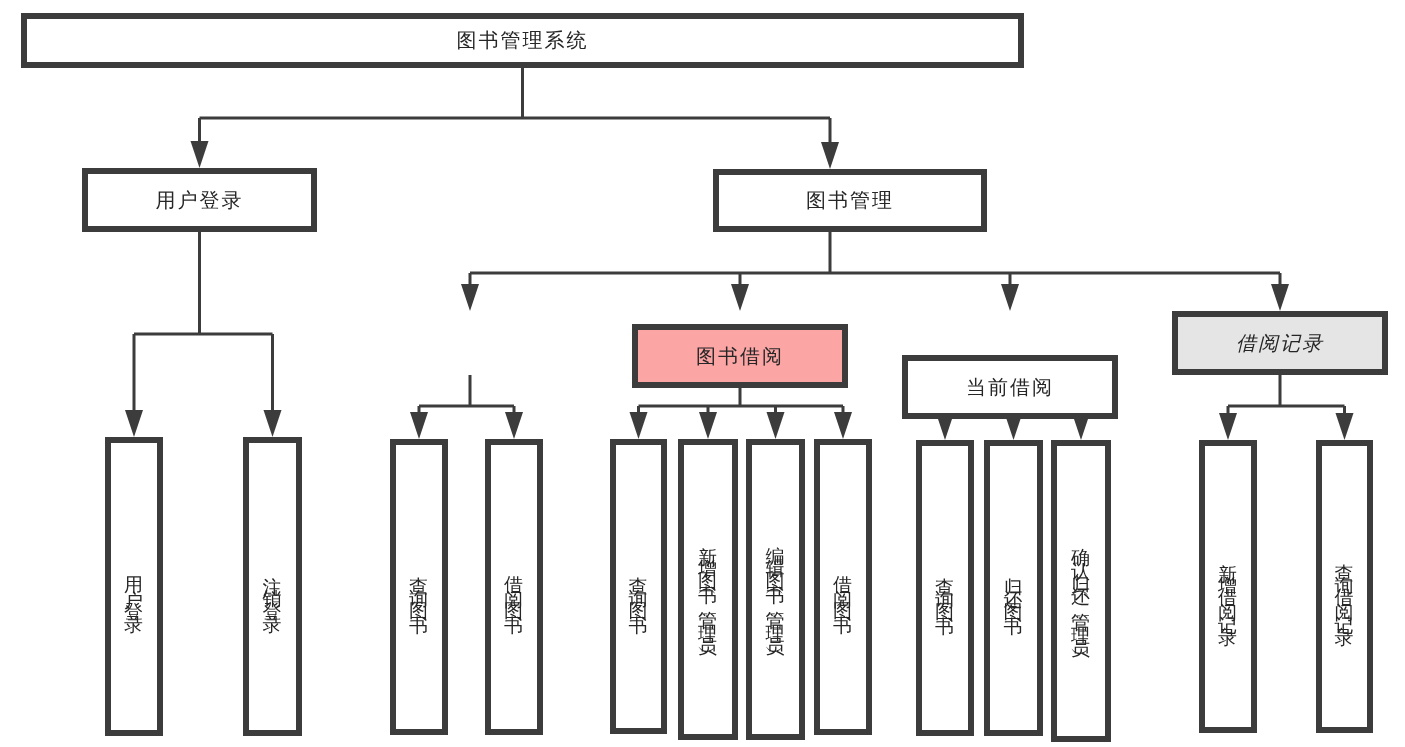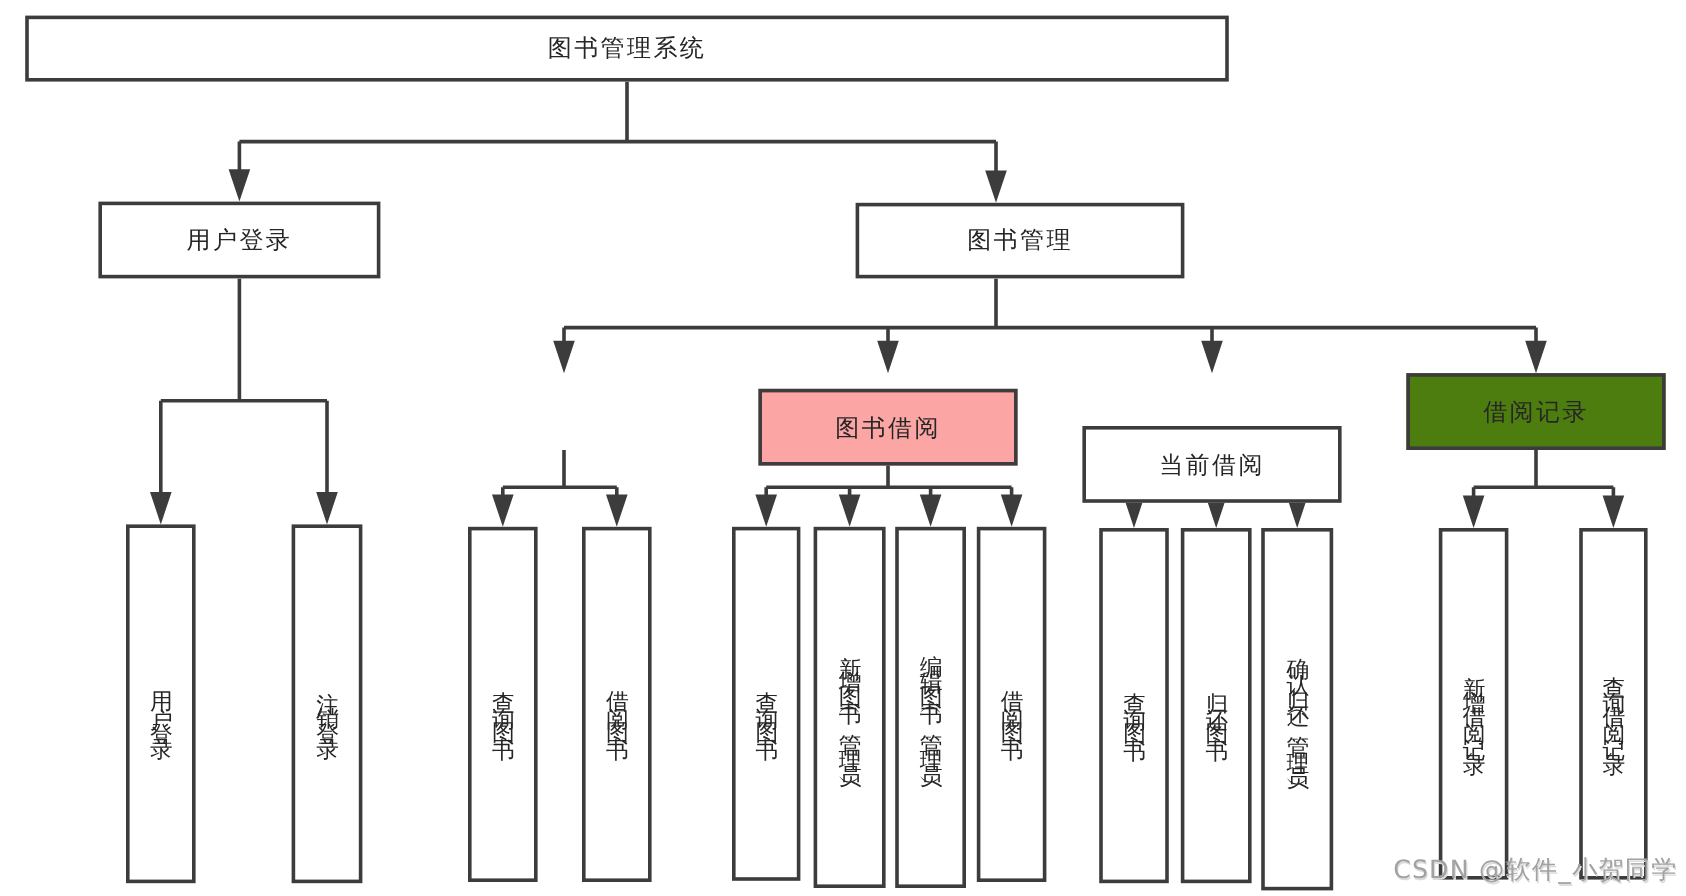--- a/index.html
+++ b/index.html
@@ -14,21 +14,21 @@
   #connectors {
     position: absolute;
     left: 0; top: 0;
     width: 1405px; height: 747px;
     z-index: 1;
   }
   .box {
     position: absolute;
     box-sizing: border-box;
     background: #ffffff;
-    border: 3px solid #22c55e;
+    border: 6px solid #22c55e;
     display: flex;
     align-items: center;
     justify-content: center;
     color: #262626;
     z-index: 2;
   }
   .hbox span {
     font-size: 20px;
     letter-spacing: 2px;
     white-space: nowrap;
@@ -71,37 +71,36 @@
       <polygon points="699,412 717,412 708,439" fill="#3c3c3c"></polygon>
       <polygon points="766.5,412 784.5,412 775.5,439" fill="#3c3c3c"></polygon>
       <polygon points="834,412 852,412 843,439" fill="#3c3c3c"></polygon>
       <polygon points="936,413 954,413 945,440" fill="#3c3c3c"></polygon>
       <polygon points="1004.5,413 1022.5,413 1013.5,440" fill="#3c3c3c"></polygon>
       <polygon points="1072,413 1090,413 1081,440" fill="#3c3c3c"></polygon>
       <polygon points="1219,413 1237,413 1228,440" fill="#3c3c3c"></polygon>
       <polygon points="1335.5,413 1353.5,413 1344.5,440" fill="#3c3c3c"></polygon>
       <path d="M522.5 68 V118 M199.5 118 H830 M199.5 118 V147 M830 118 V148 M199.5 232 V334 M134 334 H272.5 M134 334 V416 M272.5 334 V416 M830 232 V273 M470 273 H1280 M470 273 V290 M740 273 V290 M1010 273 V290 M1280 273 V290 M470 375 V406 M419 406 H514 M419 406 V418 M514 406 V418 M740 375 V406 M638.5 406 H843 M638.5 406 V418 M708 406 V418 M775.5 406 V418 M843 406 V418 M1010 375 V406 M945 406 H1081 M945 406 V419 M1013.5 406 V419 M1081 406 V419 M1280 375 V406 M1228 406 H1344.5 M1228 406 V419 M1344.5 406 V419 " fill="none" stroke="#3c3c3c" stroke-width="3"></path>
     </svg>
-  <div class="watermark">CSDN @软件_小贺同学</div>
 <div class="box hbox" style="left: 21px; top: 13px; width: 1003px; height: 55px; border-color: rgb(60, 60, 60); background: rgb(255, 255, 255); color: rgb(38, 38, 38);">
       <span>图书管理系统</span>
     </div>
     <div class="box hbox" style="left: 82px; top: 168px; width: 235px; height: 64px; border-color: rgb(60, 60, 60); background: rgb(255, 255, 255); color: rgb(38, 38, 38);">
       <span>用户登录</span>
     </div>
     <div class="box hbox" style="left: 713px; top: 169px; width: 274px; height: 63px; border-color: rgb(60, 60, 60); background: rgb(255, 255, 255); color: rgb(38, 38, 38);">
       <span>图书管理</span>
     </div>
     <div class="box hbox" style="left: 632px; top: 311px; width: 216px; height: 64px; border-color: rgb(60, 60, 60); background: #fca5a5; color: rgb(38, 38, 38); margin-top: 13px;">
       <span>图书借阅</span>
     </div>
     <div class="box hbox" style="left: 902px; top: 311px; width: 216px; height: 64px; border-color: rgb(60, 60, 60); background: rgb(255, 255, 255); color: rgb(38, 38, 38); margin-top: 44px;">
       <span>当前借阅</span>
     </div>
-    <div class="box hbox" style="left: 1172px; top: 311px; width: 216px; height: 64px; border-color: rgb(60, 60, 60); background: #4d7c0f; color: rgb(38, 38, 38);">
+    <div class="box hbox" style="left: 1172px; top: 311px; width: 216px; height: 64px; border-color: rgb(60, 60, 60); background: #e5e5e5; color: rgb(38, 38, 38); font-style: italic;">
       <span>借阅记录</span>
     </div>
     <div class="box vbox" style="left: 105px; top: 437px; width: 58px; height: 299px; border-color: rgb(60, 60, 60); background: rgb(255, 255, 255); color: rgb(38, 38, 38);">
       <span>用户登录</span>
     </div>
     <div class="box vbox" style="left: 243px; top: 437px; width: 59px; height: 299px; border-color: rgb(60, 60, 60); background: rgb(255, 255, 255); color: rgb(38, 38, 38);">
       <span>注销登录</span>
     </div>
     <div class="box vbox" style="left: 390px; top: 439px; width: 58px; height: 296px; border-color: rgb(60, 60, 60); background: rgb(255, 255, 255); color: rgb(38, 38, 38);">
       <span>查询图书</span>

